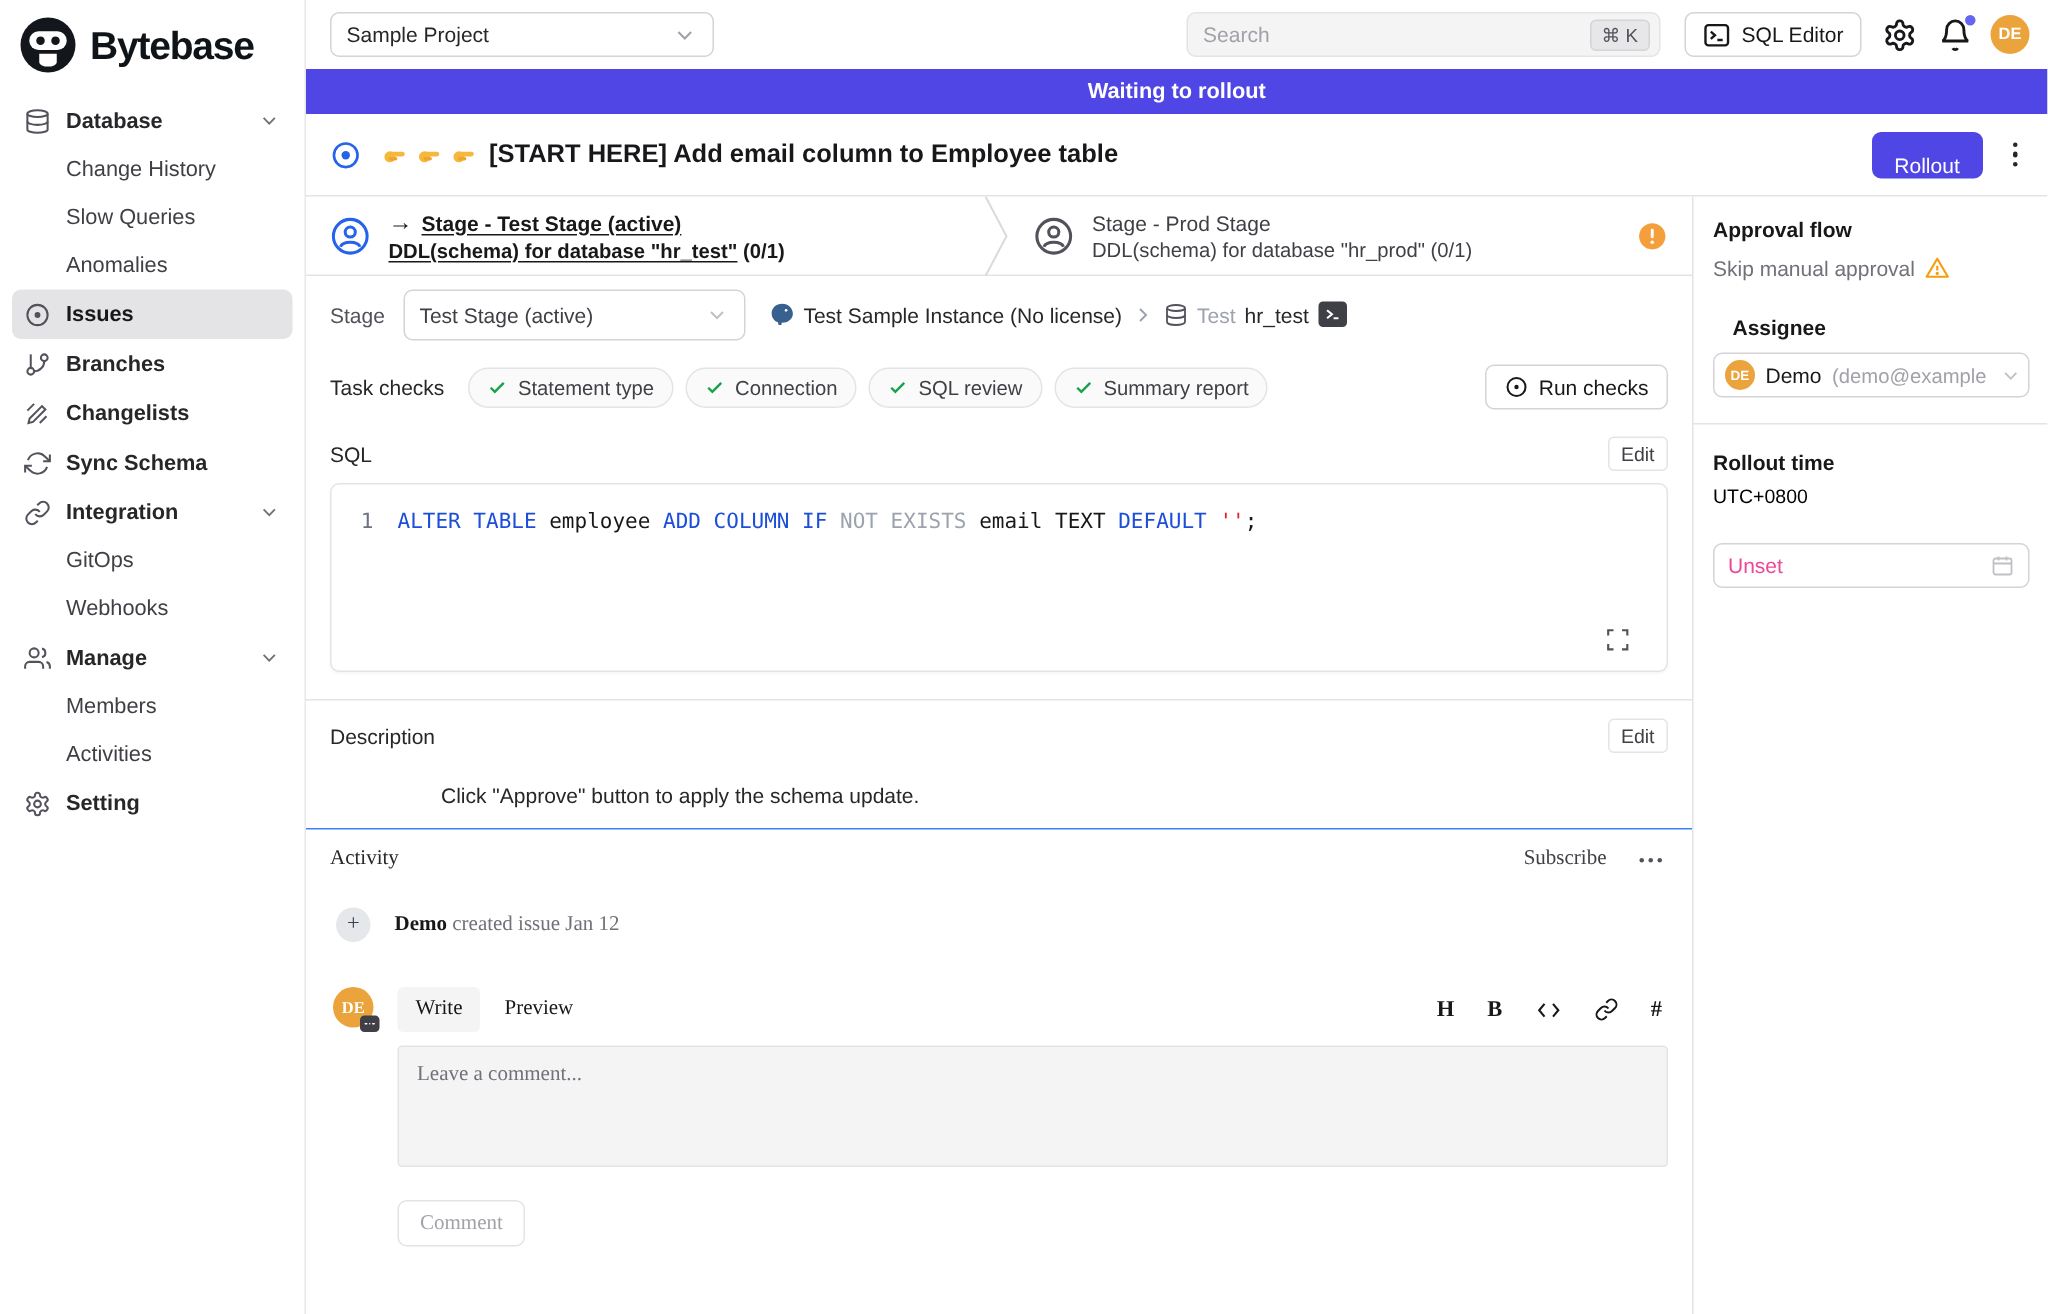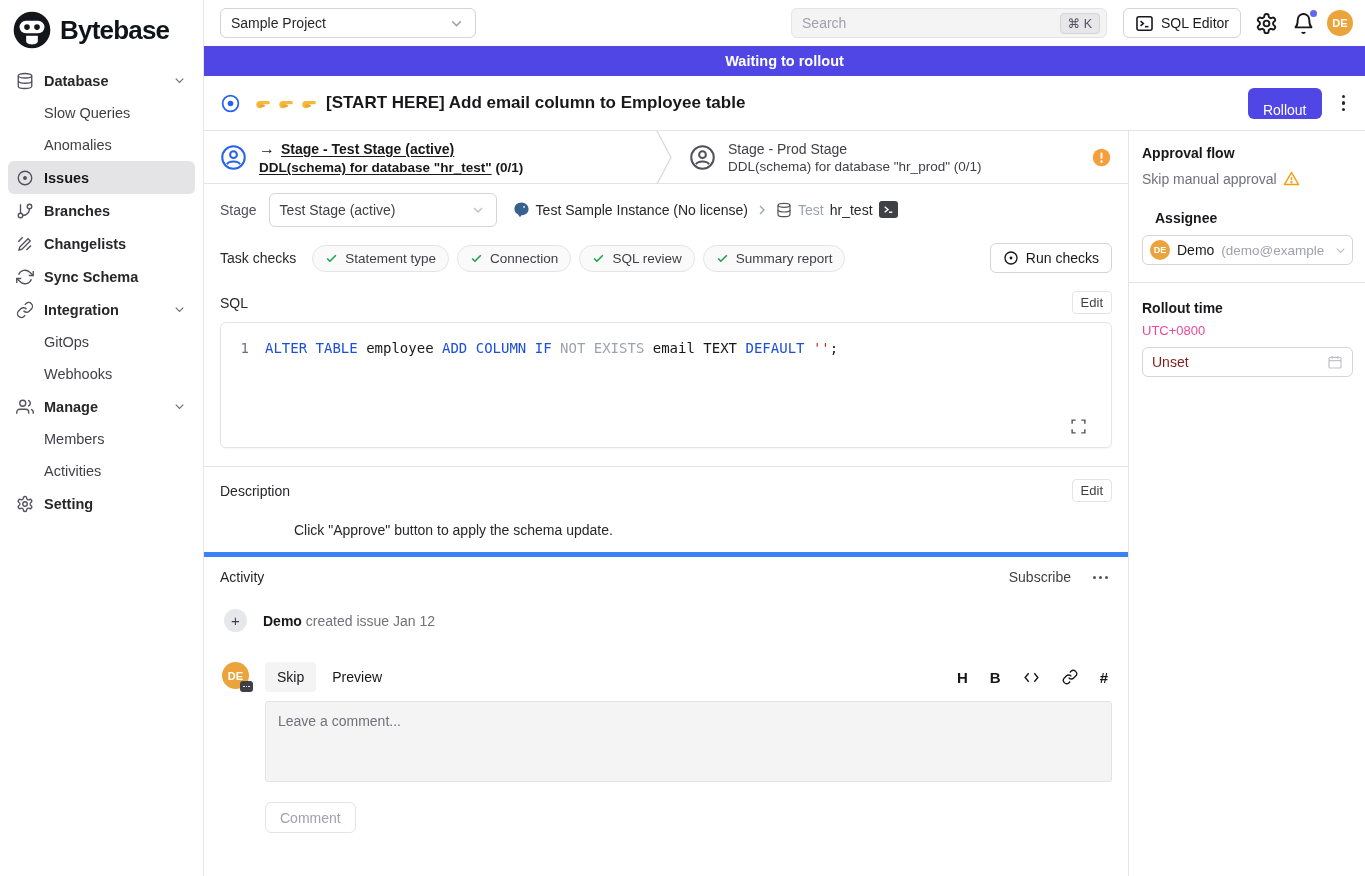--- a/index.html
+++ b/index.html
@@ -91,21 +91,21 @@
   .tok-muted { color:#9ca3af; }
   .tok-str { color:#dc2626; }
   .expand-icon { position:absolute; right:24px; bottom:12px; color:#52525b; cursor:pointer; }
 
   
   .desc-section { border-top:1px solid #e4e4e7; padding-bottom:14px; }
   .desc-line1 { margin:14px 16px 0 28px; color:#27272a; }
   .desc-line2 { margin:20px 16px 0 90px; color:#27272a; }
 
   
-  .activity-section { border-top:5px solid #3b82f6; }
+  .activity-section { border-top:1px solid #3b82f6;font-family:Liberation Serif, serif; }
   .subscribe { margin-left:auto; color:#3f3f46; cursor:pointer; }
   .dots-h { margin-left:18px; display:flex; gap:3px; cursor:pointer; padding:4px; }
   .dots-h i { width:3px; height:3px; border-radius:50%; background:#52525b; }
   .activity-entry { display:flex; align-items:center; gap:16px; margin:24px 16px 0 20px; }
   .plus-circle { width:23px; height:23px; border-radius:50%; background:#e5e7eb; color:#374151; display:flex; align-items:center; justify-content:center; font-size:15px; }
   .entry-text { color:#71717a; }
   .entry-actor { font-weight:700; color:#18181b; }
 
   
   .editor-row { display:flex; margin:30px 16px 0 18px; gap:16px; }
@@ -128,22 +128,22 @@
   
   .rp-title { font-weight:700; color:#18181b; }
   .rp-approval-value { margin-top:9px; color:#71717a; display:flex; align-items:center; gap:6px; }
   .rp-assignee-title { margin-top:23px;margin-left:13px; }
   .assignee-select { margin-top:9px; height:30px; border:1px solid #d4d4d8; border-radius:6px; display:flex; align-items:center; gap:7px; padding:0 4px 0 7px; cursor:pointer; overflow:hidden; }
   .assignee-avatar { width:20px; height:20px; border-radius:50%; background:#eba43c; color:#fff; font-size:9px; font-weight:700; display:flex; align-items:center; justify-content:center; flex:0 0 20px; }
   .assignee-name { color:#18181b; white-space:nowrap; }
   .assignee-email { color:#a1a1aa; font-size:13.5px; white-space:nowrap; overflow:hidden; flex:1; }
   .rp-divider { border-top:1px solid #e4e4e7; margin:17px -12px 0 -13px; }
   .rp-rollout-head { margin-top:17px; display:flex; align-items:baseline; gap:7px;flex-direction:column; }
-  .rp-tz { font-size:13px; color:#ec4899; font-weight:400; }
-  .unset-input { margin-top:9px; height:30px; border:1px solid #d4d4d8; border-radius:6px; display:flex; align-items:center; padding:0 9px; color:#7f1d1d; cursor:pointer; }
+  .rp-tz { font-size:13px; color:#000000; font-weight:400; }
+  .unset-input { margin-top:24px; height:30px; border:1px solid #d4d4d8; border-radius:6px; display:flex; align-items:center; padding:0 9px; color:#ec4899; cursor:pointer; }
   .unset-input .cal { margin-left:auto; color:#c0c0c6; }
 </style>
 </head>
 <body>
 
 <div class="app">
 
   <aside class="sidebar">
     <div class="logo-row">
       <span>
@@ -168,20 +168,23 @@
             </svg>
         </span>
         <span class="nav-label">Database</span>
         <span class="nav-chevron">
           <svg viewBox="0 0 24 24" width="15" height="15" fill="none" stroke="currentColor" stroke-width="2">
               <polyline points="6 9 12 15 18 9"></polyline>
             </svg>
         </span>
       </div>
       <div class="nav-item child">
+          <span class="nav-label">Change History</span>
+        </div>
+      <div class="nav-item child">
           <span class="nav-label">Slow Queries</span>
         </div>
       <div class="nav-item child">
           <span class="nav-label">Anomalies</span>
         </div>
 
       <div class="nav-item group selected">
         <span class="nav-icon">
           <svg viewBox="0 0 24 24" width="18" height="18" fill="none" stroke="currentColor" stroke-width="1.8">
               <circle cx="12" cy="12" r="9"></circle>
@@ -550,21 +553,21 @@
             <span class="editor-avatar-wrap">
               <span class="editor-avatar">DE</span>
               <span class="chat-badge">
                   <i></i>
                   <i></i>
                   <i></i>
                 </span>
             </span>
             <div class="editor-main">
               <div class="editor-toolbar">
-                <span class="tab active">Skip</span>
+                <span class="tab active">Write</span>
                 <span class="tab inactive">Preview</span>
                 <span class="fmt-icons">
                   <span class="fmt-txt">H</span>
                   <span class="fmt-txt">B</span>
                   <span class="fmt-ic">
                     <svg viewBox="0 0 24 24" width="17" height="17" fill="none" stroke="currentColor" stroke-width="2">
                         <polyline points="8 6 3 12 8 18"></polyline>
                         <polyline points="16 6 21 12 16 18"></polyline>
                       </svg>
                   </span>

